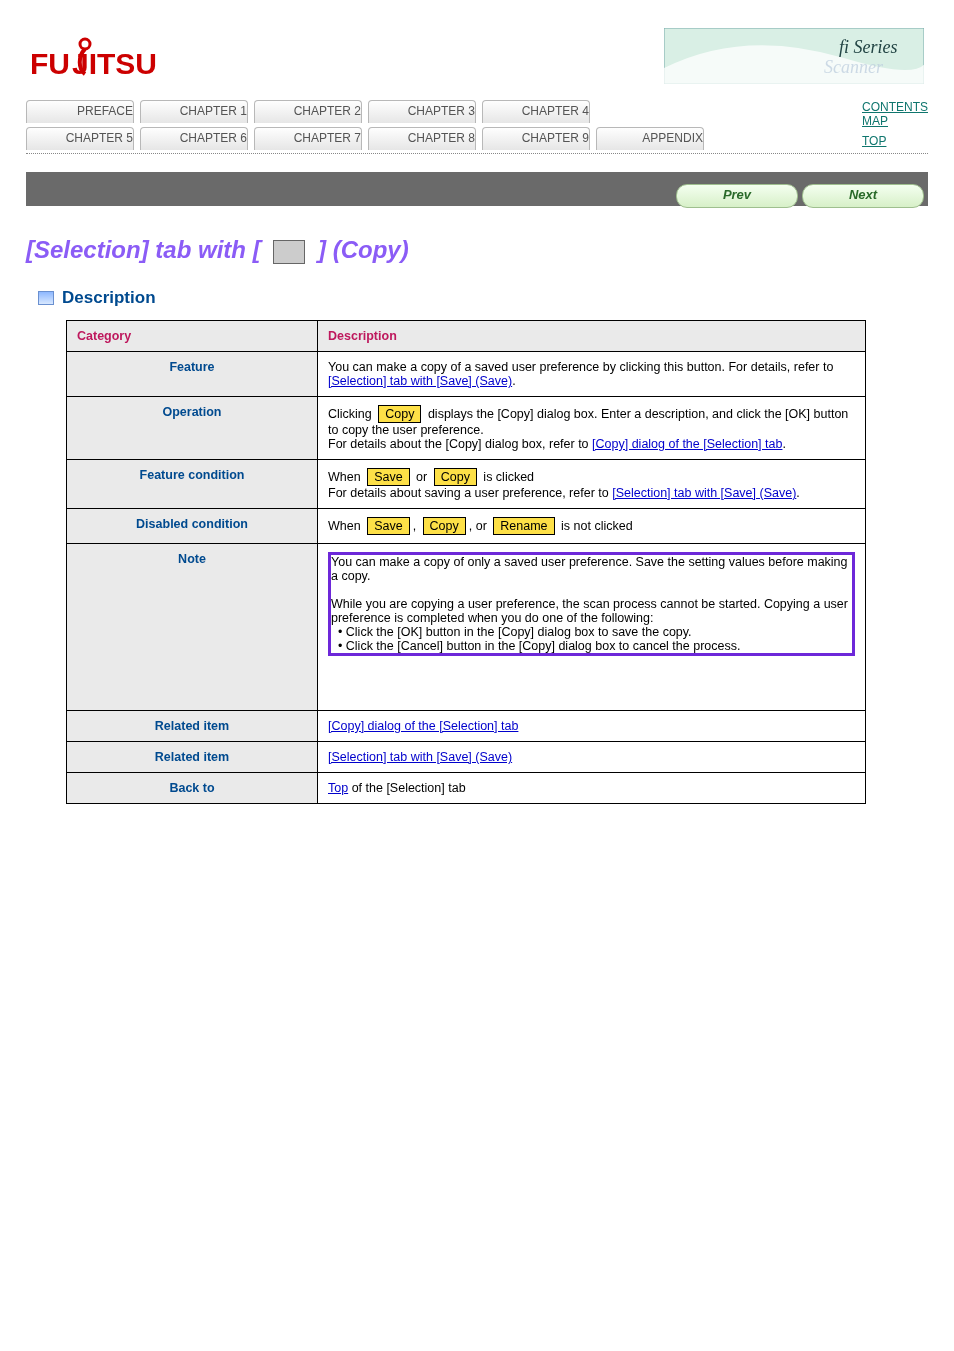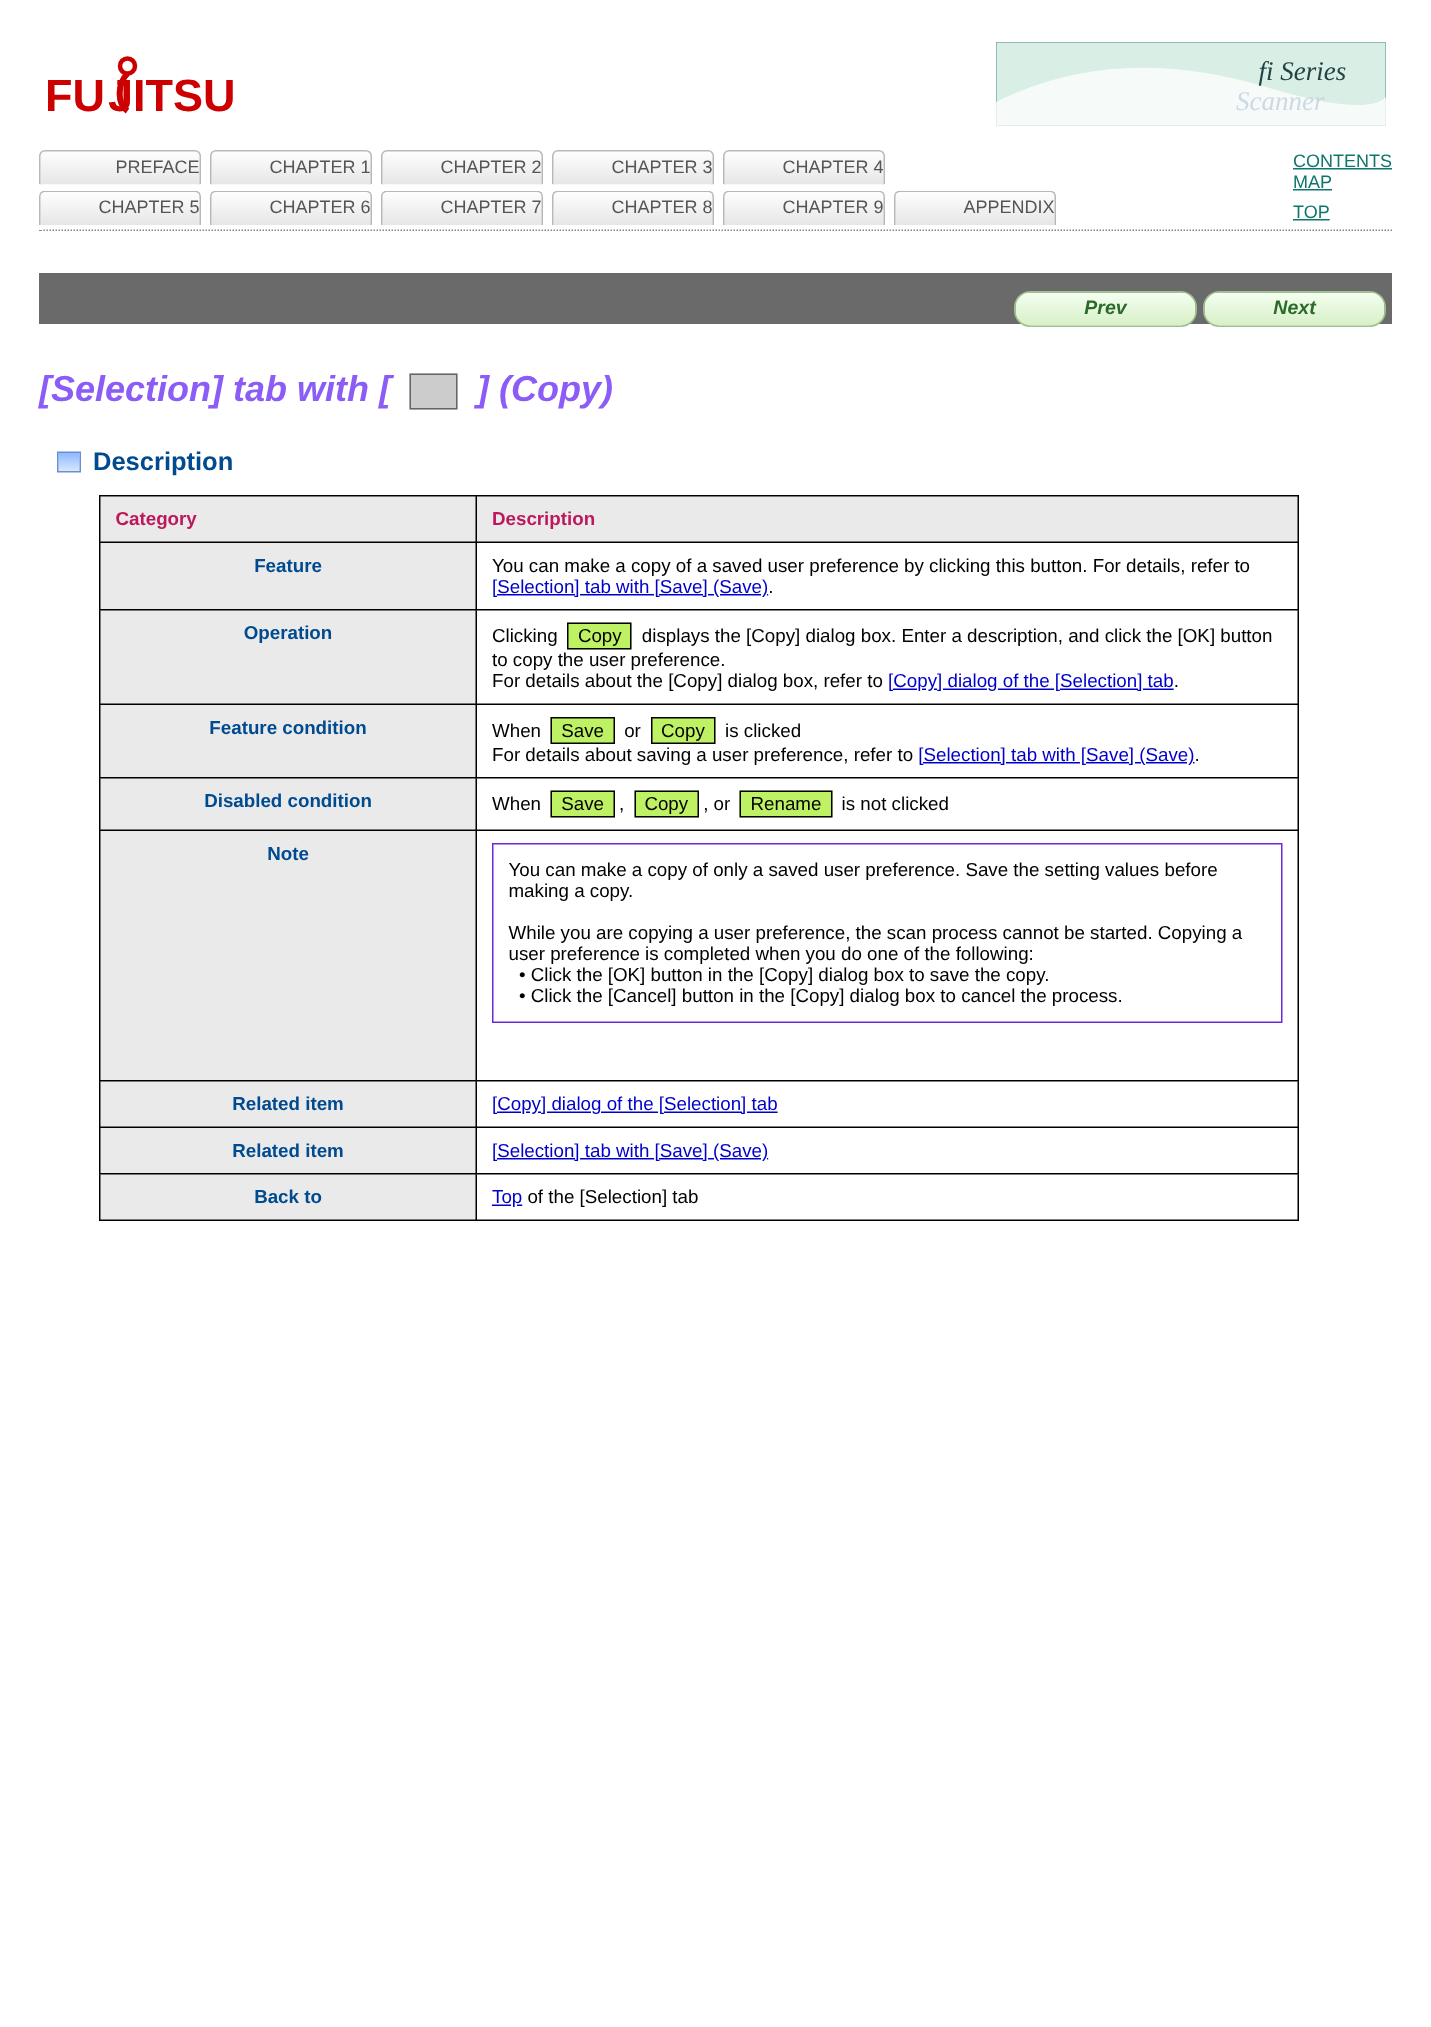--- a/index.html
+++ b/index.html
@@ -16,21 +16,21 @@
   .tab{min-width:106px;height:22px;line-height:20px;text-align:right;border:1px solid #b8b8b8;
        border-bottom:none;border-radius:4px 4px 0 0;
        background:linear-gradient(#fefefe,#e6e6e6);
        font-size:12px;color:#555;cursor:pointer;}
   .tab-links{display:flex;flex-direction:column;gap:6px;margin-left:12px;font-size:12px;}
   .tab-links a{color:#0f766e;text-decoration:underline;cursor:pointer;}
   .tabs .row{display:flex;gap:6px;}
   .nav-wrap{display:flex;align-items:flex-start;}
   .nav-rule{border-bottom:1px dotted #888;margin:3px 26px 0 26px;}
   
-  .pager-strip{margin:28px 26px 0 26px;height:34px;background:#6a6a6a;position:relative;}
+  .pager-strip{margin:18px 26px 0 26px;height:34px;background:#6a6a6a;position:relative;}
   .pager-strip .btn{position:absolute;top:12px;height:22px;width:120px;
        border-radius:11px;
        background:linear-gradient(#f4fff0,#d7f0c8);
        border:1px solid #9fbf8f;text-align:center;line-height:20px;
        font-style:italic;font-weight:bold;color:#2a6a2a;font-size:13px;cursor:pointer;}
   .pager-strip .prev{right:130px;}
   .pager-strip .next{right:4px;}
   
   .content{margin:30px 26px 0 26px;}
   .sect-title{font-size:24px;font-style:italic;font-weight:bold;color:#8b5cf6;}
@@ -38,22 +38,22 @@
        border:1px solid #666;background:#ccc;}
   .sub-head{margin:24px 0 12px 12px;display:flex;align-items:center;gap:8px;}
   .sub-head .bullet{width:14px;height:12px;background:linear-gradient(#8eb8ff,#d8e8ff);border:1px solid #6a90d0;}
   .sub-head span{font-size:17px;font-weight:bold;color:#004a8f;}
   
   table.spec{border-collapse:collapse;width:800px;margin-left:40px;}
   table.spec td,table.spec th{border:1px solid #000;padding:8px 10px;font-size:12.5px;vertical-align:top;}
   table.spec th{background:#eaeaea;font-weight:bold;color:#004a8f;width:230px;}
   table.spec td.hdr-cell{background:#eaeaea;font-weight:bold;color:#be185d;text-align:left;}
   a.link{color:#0000cc;text-decoration:underline;cursor:pointer;}
-  .inlinebox{display:inline-block;border:1px solid #000;padding:1px 6px;margin:0 3px;background:#bef264;}
-  .bigbox{border:1px solid #6d28d9;padding:10px;}
+  .inlinebox{display:inline-block;border:1px solid #000;padding:1px 6px;margin:0 3px;background:#fde047;}
+  .bigbox{border:3px solid #6d28d9;}
   .row-taller td{height:150px;}
 </style>
 </head>
 <body>
 
 <div class="hdr">
   <div class="logo">
     <svg width="130" height="46" viewBox="0 0 130 46">
       <g fill="#c00" font-family="Arial" font-weight="bold">
         <text x="0" y="40" font-size="30">FU</text>

